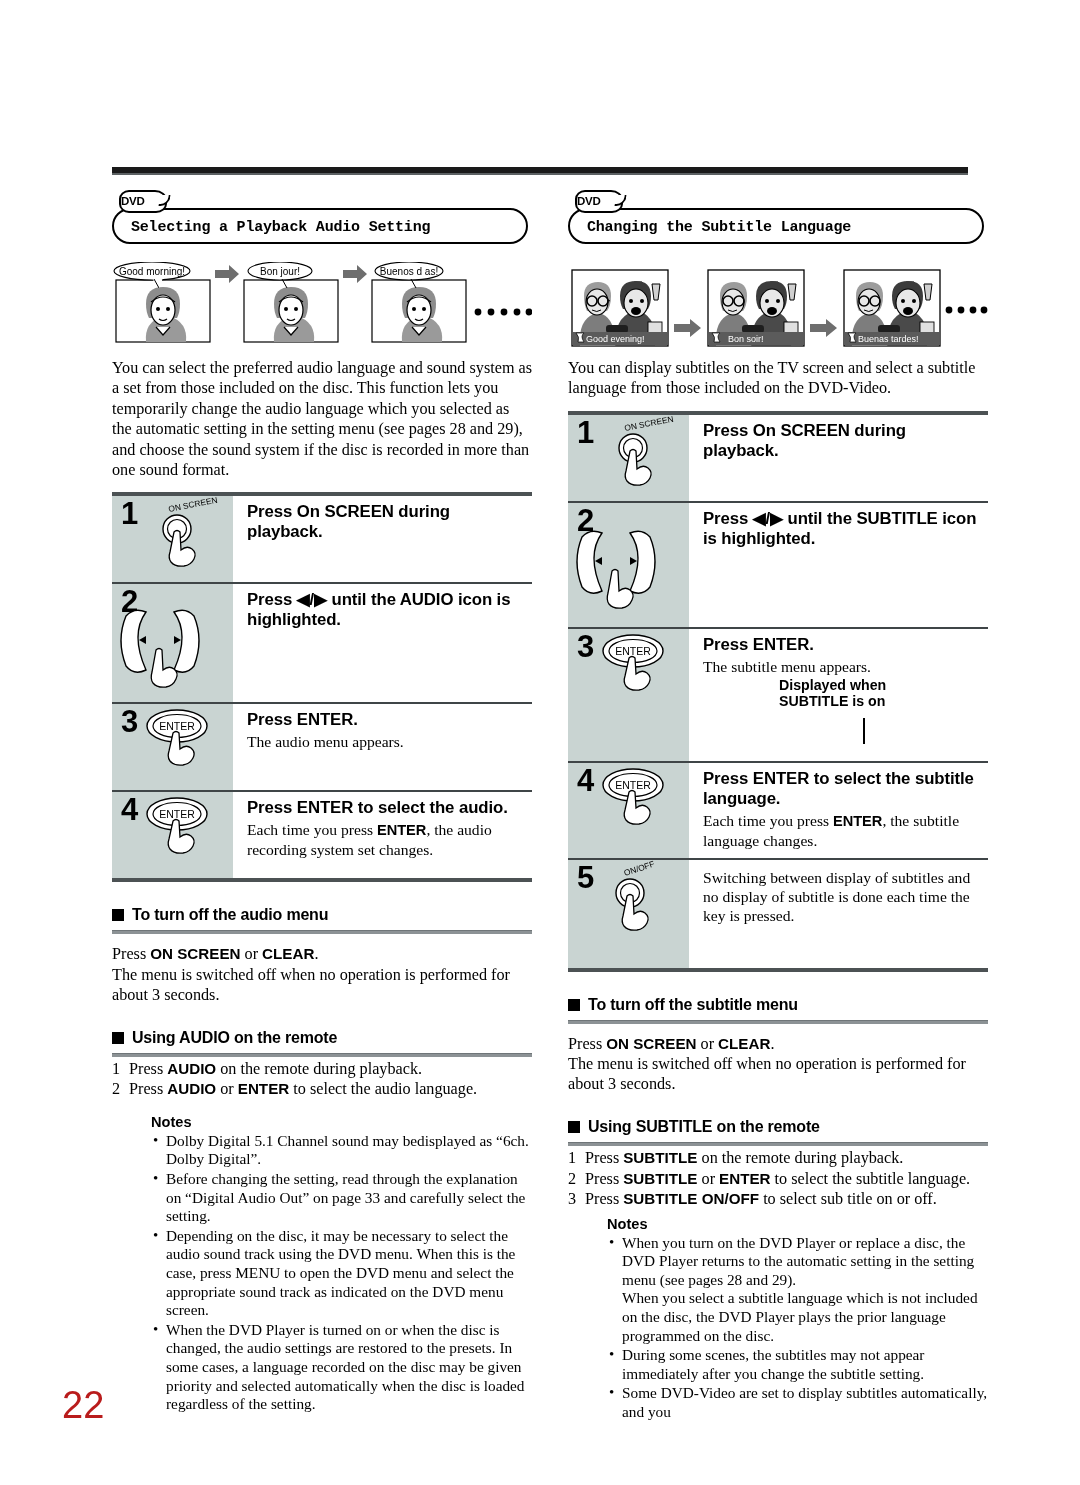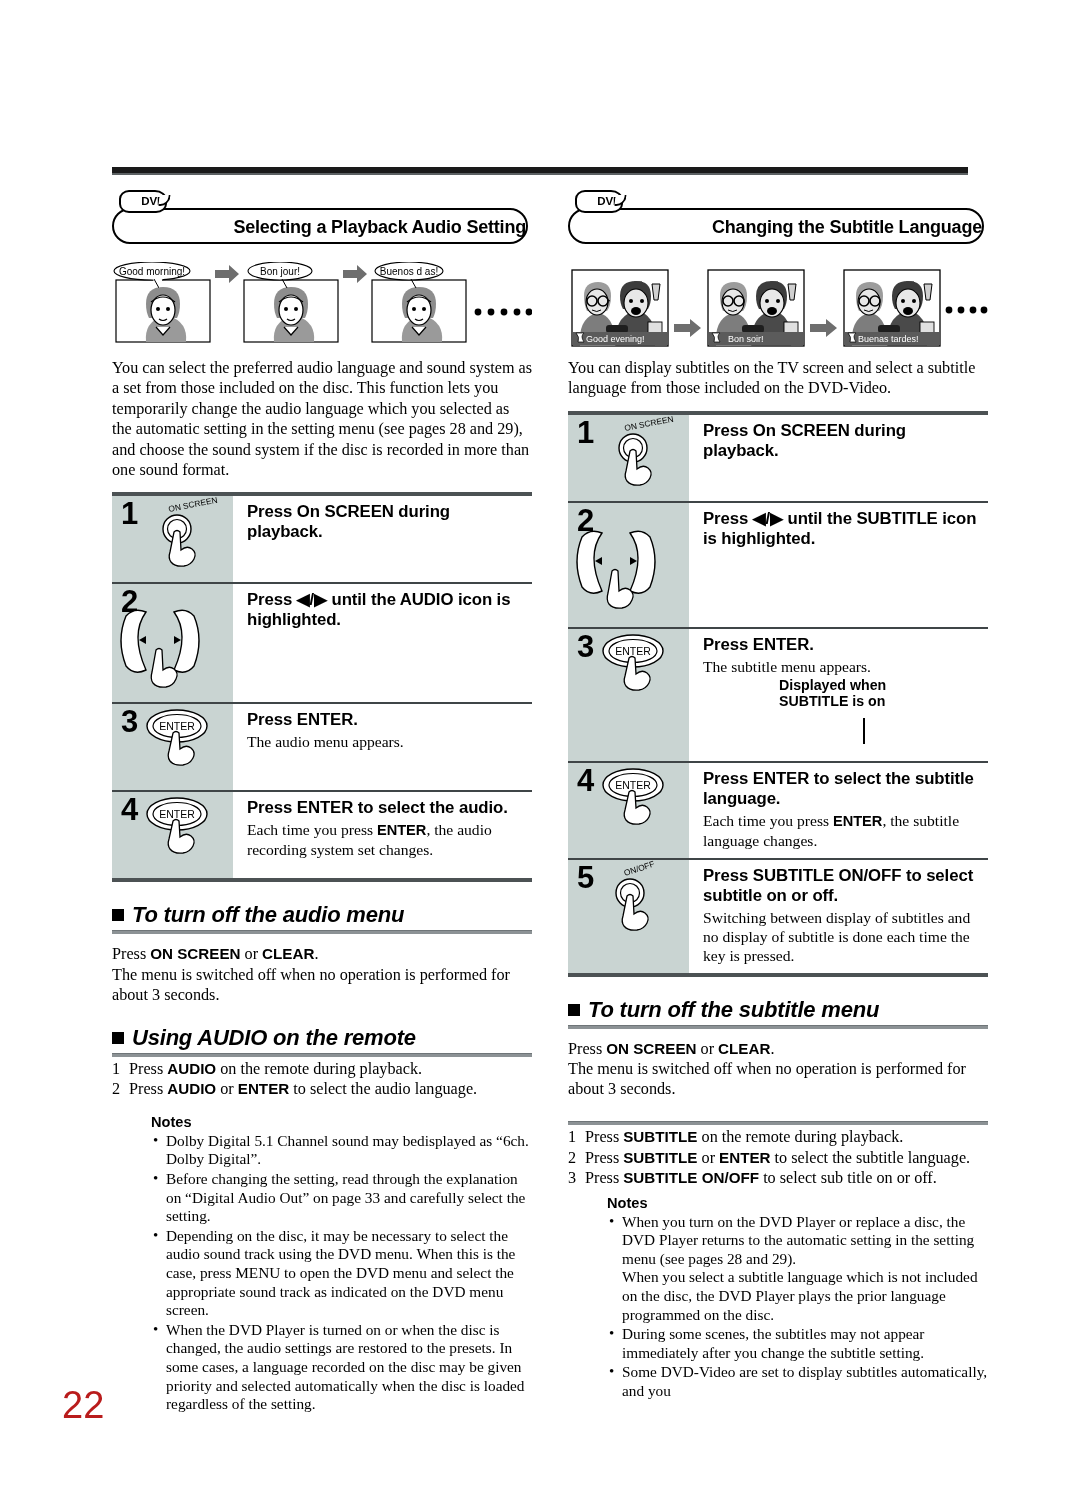--- a/index.html
+++ b/index.html
@@ -59,21 +59,21 @@
     position: absolute;
     left: 7px; top: 0px;
     width: 44px; height: 19px;
     border: 2px solid #000;
     border-radius: 10px 12px 11px 10px / 9px 10px 9px 9px;
     background: #fff;
     font-family: "Liberation Sans", sans-serif;
     font-weight: bold;
     font-size: 11.5px;
     line-height: 18px;
-    text-align: right;
+    text-align: left;
     letter-spacing: -0.2px;
     z-index: 2;
   }
   .dvd-badge::after{
     content:"";
     position:absolute;
     right:-5px; top:3px;
     width:9px; height:9px;
     border-right:2px solid #000;
     border-bottom:2px solid #000;
@@ -82,28 +82,27 @@
     background:#fff;
   }
   .sect-title {
     position: absolute;
     left: 0; top: 18px;
     width: 416px;
     height: 36px;
     border: 2.5px solid #000;
     border-radius: 19px;
     background: #fff;
-    font-family: Liberation Sans, sans-serif;
-    font-weight: bold;
-    font-size: 18px;
+    font-family: Liberation Mono, monospace;
+    font-weight: bold;
+    font-size: 15px;
     line-height: 35px;
     padding-left: 17px;
     box-sizing: border-box;
     letter-spacing: -0.2px;
-    text-align: right;
   }
 
   
   .illus { position: relative; margin-top: 6px; height: 90px; }
   .illus svg { display: block; }
 
   
   .intro {
     font-size: 16.2px;
     line-height: 20.4px;
@@ -173,26 +172,25 @@
     margin-top: 8px;
   }
 
   
   .subsec {
     margin-top: 22px;
   }
   .subsec-head {
     font-family: "Liberation Sans", sans-serif;
     font-weight: bold;
-    font-size: 22px;
+    font-size: 16px;
     line-height: 22px;
     padding-left: 20px;
     position: relative;
     letter-spacing: -0.2px;
-    font-style: italic;
   }
   .subsec-head .bullet-sq {
     position: absolute;
     left: 0; top: 5px;
     width: 12px; height: 12px;
     background: #000;
   }
   .subsec-rule {
     margin-top: 4px;
     height: 3px;
@@ -673,40 +671,43 @@
           <svg width="121" height="108" viewBox="0 0 121 108" style="position:absolute;left:0;top:0;">
             <text x="57" y="16" font-family="Liberation Sans, sans-serif" font-size="8.4" fill="#000" transform="rotate(-18 57 16)">ON/OFF</text>
             <circle cx="62" cy="33" r="14" fill="#fff" stroke="#000" stroke-width="1.4"></circle>
             <circle cx="62" cy="33" r="9.5" fill="#fff" stroke="#000" stroke-width="1.2"></circle>
             <g fill="#fff" stroke="#000" stroke-width="1.3">
               <path d="M59 36 q3-3 6 0 l1 18 q6-5 11-1 q5 4 2 10 q-3 6-10 7 q-9 1-13-4 q-3-4-1-10 z"></path>
             </g>
           </svg>
         </div>
         <div class="step-body">
-          <div class="step-head">Press SUBTITLE ON/OFF to select subtitle on or off.</div>
           <div class="step-sub">Switching between display of subtitles and no display of subtitle is done each time the key is pressed.</div>
         </div>
       </div>
 
     </div>
 
     <div class="subsec">
       <div class="subsec-head">
         <span class="bullet-sq"></span>
         <span>To turn off the subtitle menu</span>
       </div>
       <div class="subsec-rule"></div>
       <div class="subsec-body">
         <span>Press </span><b>ON SCREEN</b><span> or </span><b>CLEAR</b><span>.</span><br>
         <span>The menu is switched off when no operation is performed for about 3 seconds.</span>
       </div>
     </div>
 
     <div class="subsec">
+      <div class="subsec-head">
+        <span class="bullet-sq"></span>
+        <span>Using SUBTITLE on the remote</span>
+      </div>
       <div class="subsec-rule"></div>
       <div class="numlist subsec-body">
         <div class="li">
           <span class="n">1</span><span>Press </span><b>SUBTITLE</b><span> on the remote during playback.</span>
         </div>
         <div class="li">
           <span class="n">2</span><span>Press </span><b>SUBTITLE</b><span> or </span><b>ENTER</b><span> to select the subtitle language.</span>
         </div>
         <div class="li">
           <span class="n">3</span><span>Press </span><b>SUBTITLE ON/OFF</b><span> to select sub title on or off.</span>

